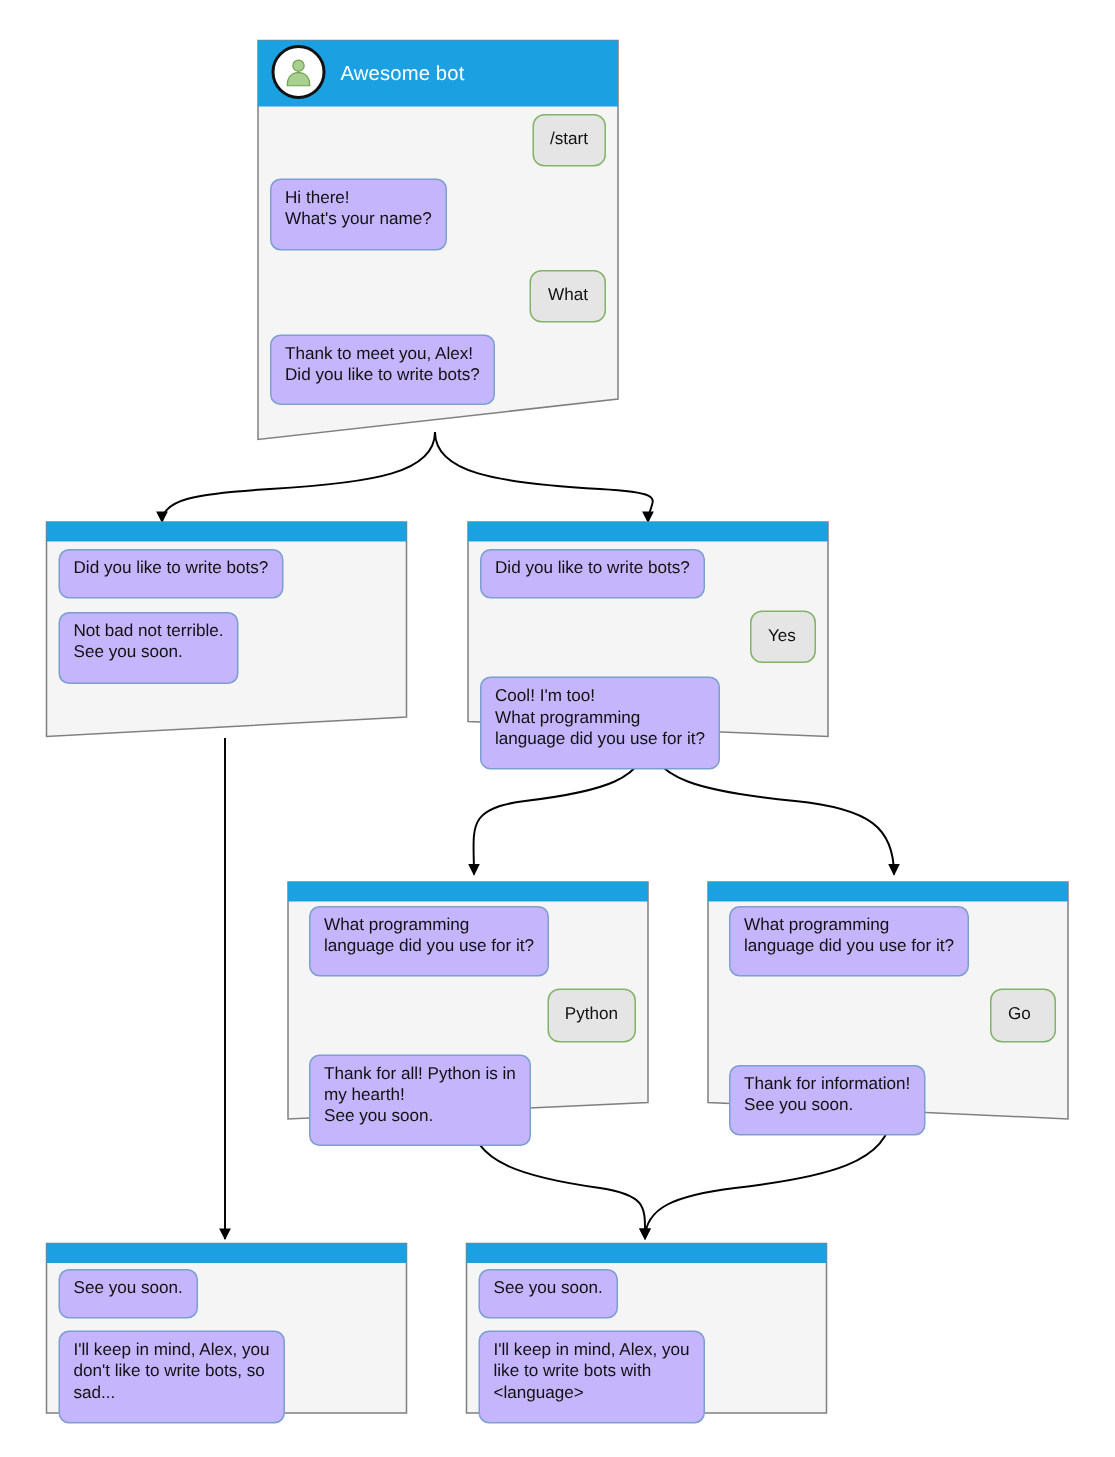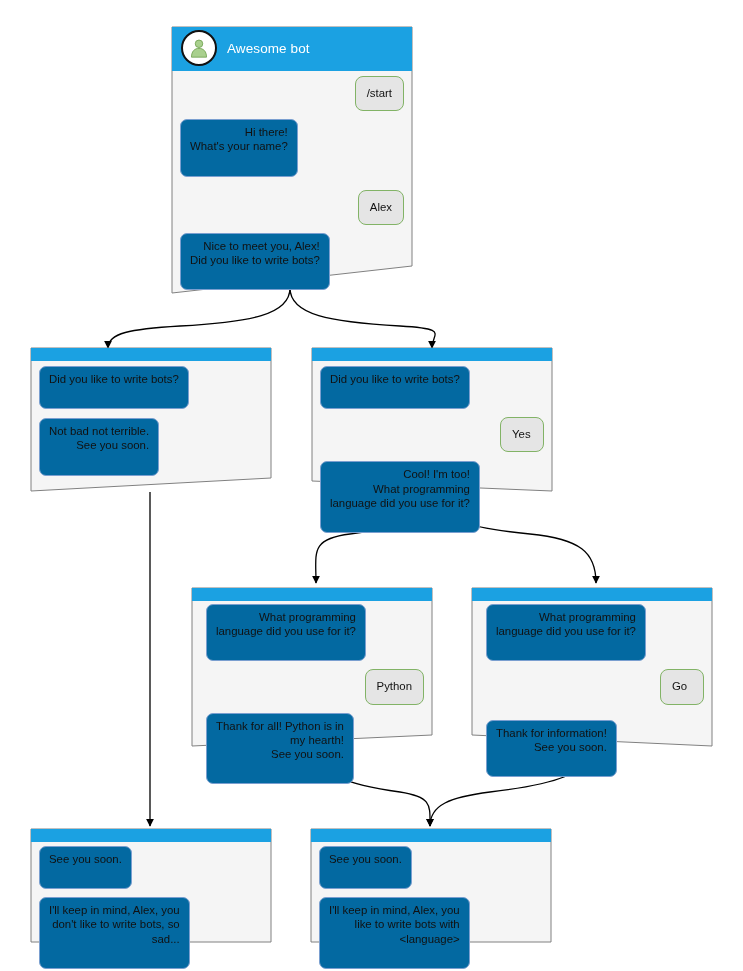--- a/index.html
+++ b/index.html
@@ -104,24 +104,23 @@
   .bubble {
     font-size: 11.4px;
     line-height: 14.2px;
     color: #111111;
     border-radius: 7px;
     box-sizing: border-box;
     white-space: pre-line;
     max-width: 82%;
   }
   .bubble.bot {
-    background: #0369a1;
+    background: #c4b5fd;
     border: 1px solid #7a9fd0;
-    padding: 5px 9px 22px 9px;
-    text-align: right;
+    padding: 5px 9px 12px 9px;
   }
   .bubble.user {
     background: #e5e5e5;
     border: 1px solid #82b366;
     padding: 9px 11px 10px 11px;
     border-radius: 8px;
     min-width: 44px;
     text-align: left;
   }
 </style>
@@ -169,24 +168,24 @@
       </div>
       <div class="chat-area" style="padding-top:7px;">
         <div class="msg-row right">
           <div class="bubble user">/start</div>
         </div>
         <div class="msg-row left" style="margin-top:2px;">
           <div class="bubble bot">Hi there!
 What's your name?</div>
         </div>
         <div class="msg-row right" style="margin-top:13px;">
-          <div class="bubble user">Alex</div>
+          <div class="bubble user">What</div>
         </div>
         <div class="msg-row left" style="margin-top:8px;">
-          <div class="bubble bot">Nice to meet you, Alex!
+          <div class="bubble bot">Thank to meet you, Alex!
 Did you like to write bots?</div>
         </div>
       </div>
     </div>
   </div>
 
   <div class="node" style="left:31px; top:348px; width:240px; height:143px;">
     <svg class="node-shape" width="240" height="143" viewBox="0 0 240 143">
       <polygon points="0,0 240,0 240,130 0,143" fill="#f5f5f5" stroke="#808080" stroke-width="1"></polygon>
       <polygon points="0,0 240,0 240,13 0,13" fill="#1ba1e2" stroke="none"></polygon>

